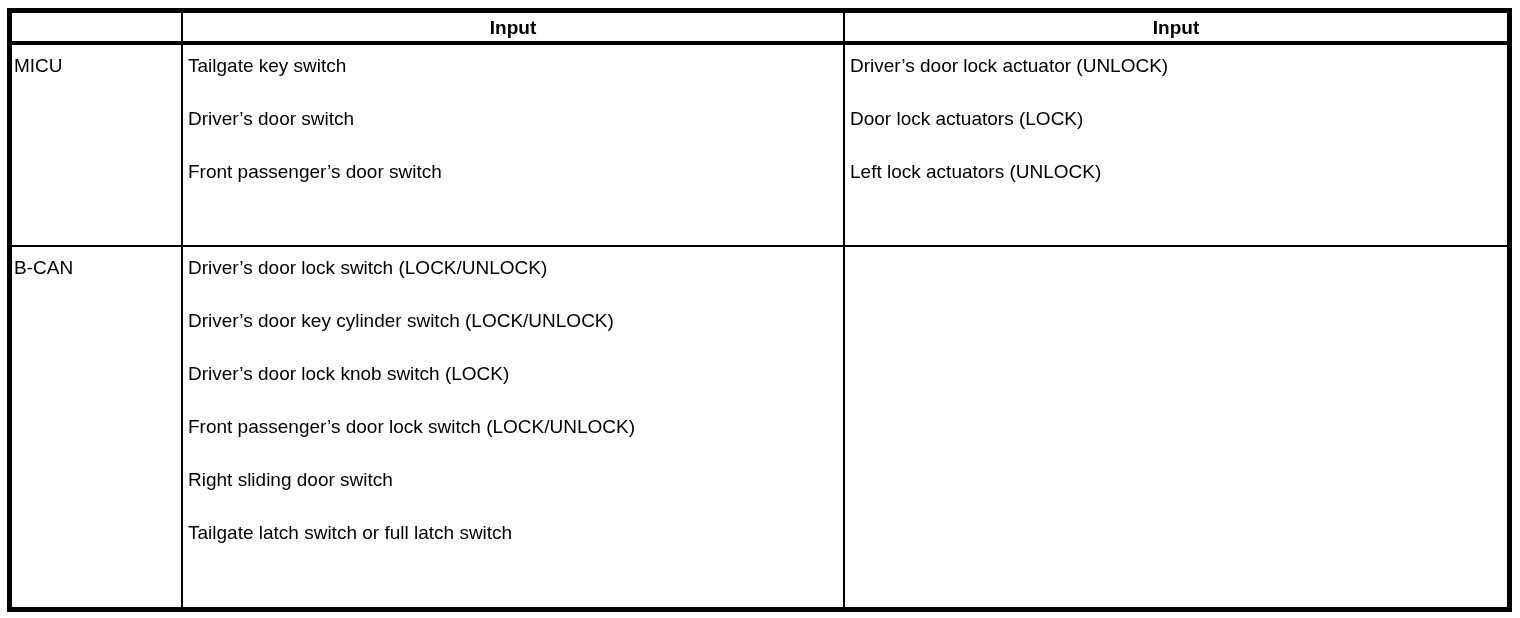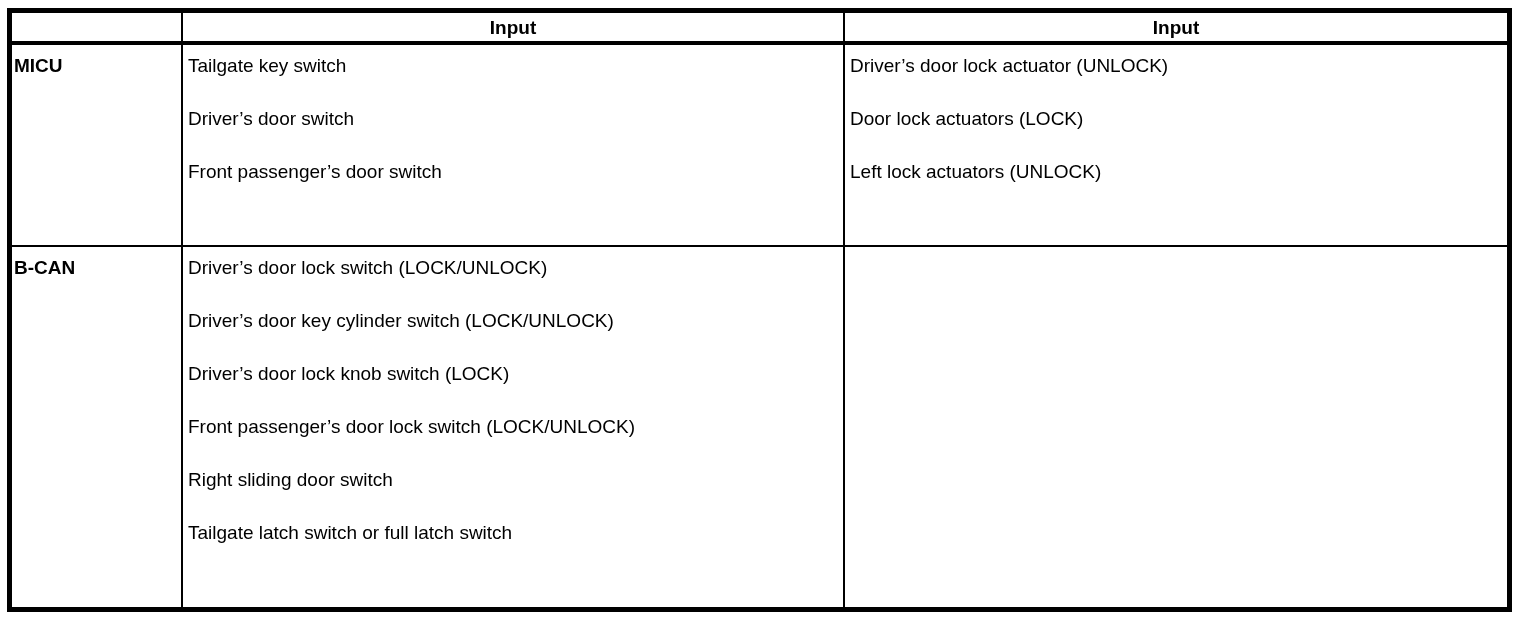--- a/index.html
+++ b/index.html
@@ -42,21 +42,20 @@
     border-bottom: 4px solid #000000;
     font-weight: bold;
     display: flex;
     align-items: center;
     justify-content: center;
     text-align: center;
   }
   .row-sep { border-bottom: 2px solid #000000; }
   .label-cell {
     padding: 10px 15px 0 2px;
-    font-weight: bold;
   }
   .data-cell {
     padding: 10px 4px 0 5px;
   }
   .entry {
     margin: 0 0 32px 0;
     white-space: nowrap;
   }
 </style>
 </head>

